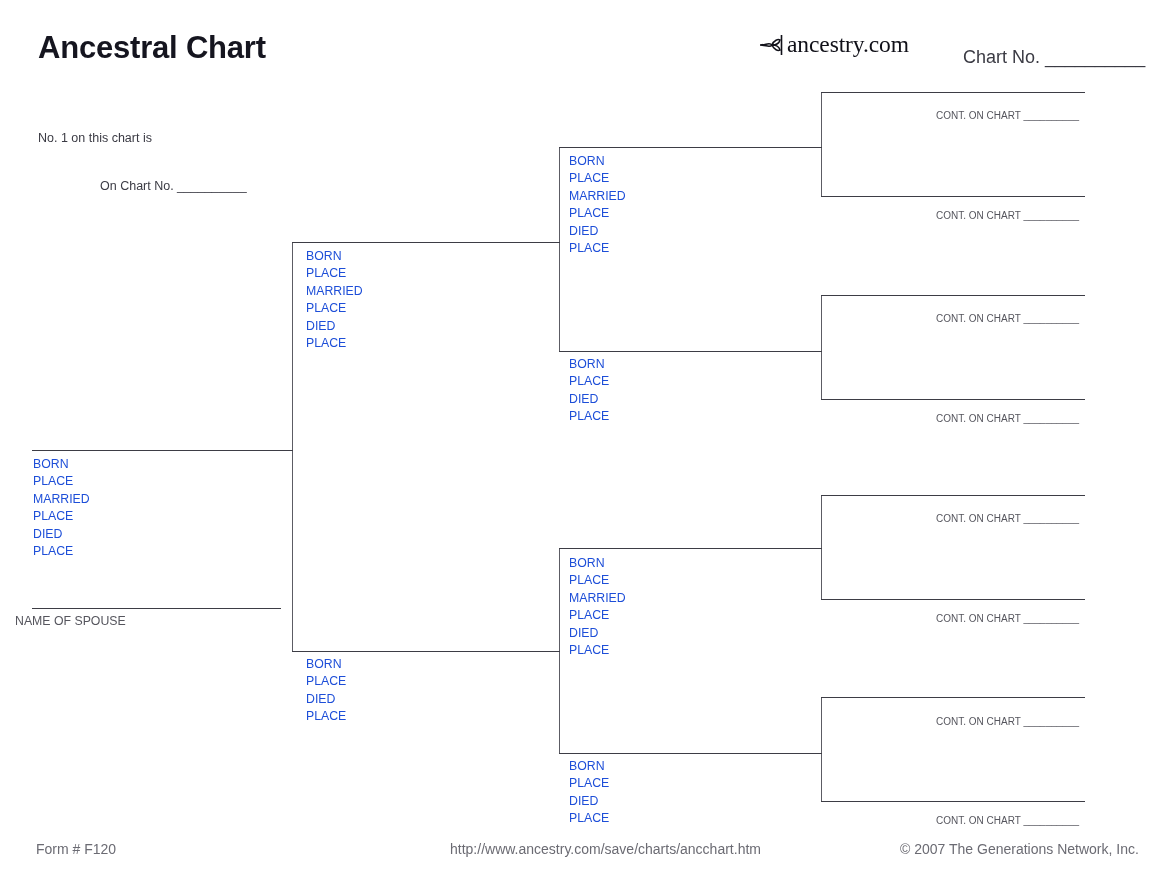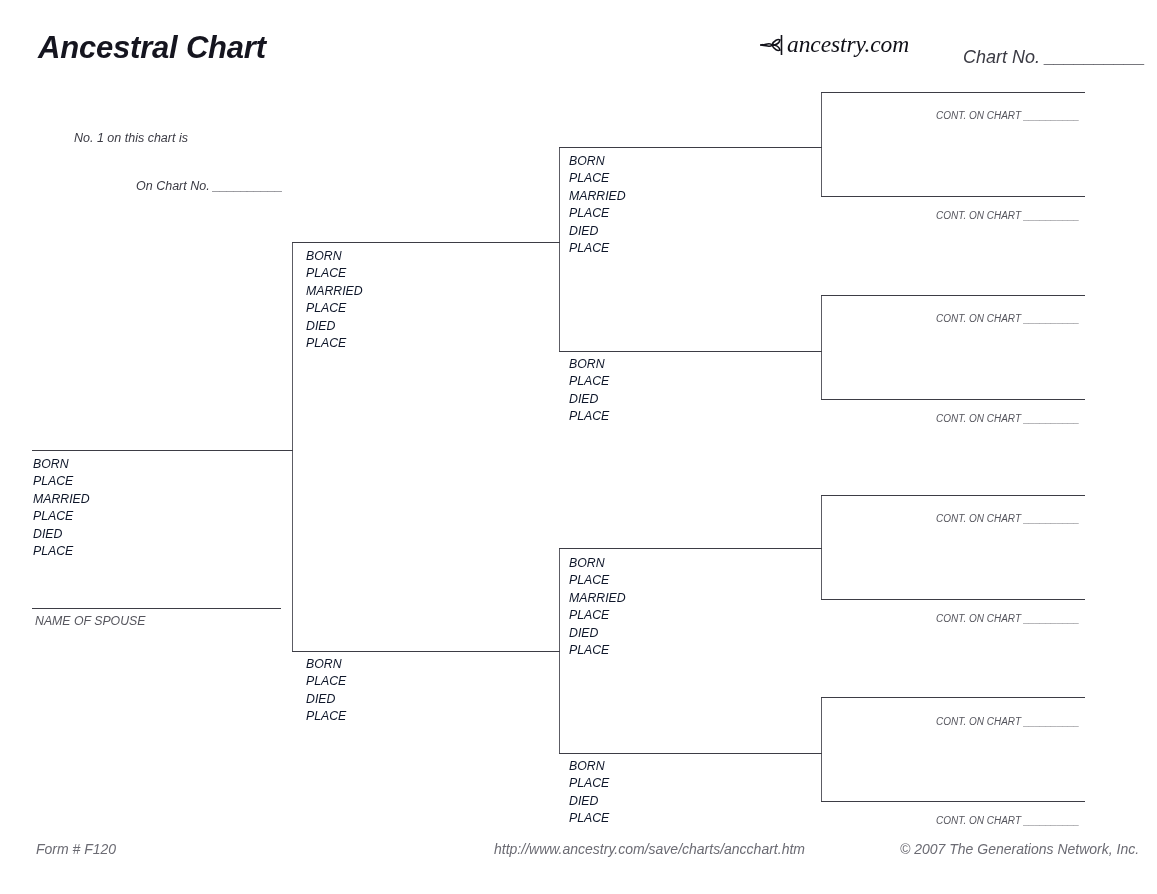--- a/index.html
+++ b/index.html
@@ -11,48 +11,46 @@
   body {
     font-family: "Liberation Sans", sans-serif;
     color: #4a4a52;
   }
   #page {
     position: relative;
     width: 1157px;
     height: 894px;
     background: #ffffff;
     overflow: hidden;
-    font-style: italic;
   }
 
   
   .title {
     position: absolute;
     left: 38px;
     top: 30px;
     font-size: 31px;
     font-weight: bold;
     letter-spacing: -0.2px;
     color: #15151f;
     white-space: nowrap;
   }
   .fld {
     position: absolute;
     font-size: 12.3px;
     line-height: 17.4px;
-    color: #0f172a;
+    color: #1d4ed8;
     white-space: nowrap;
   }
   .note {
     position: absolute;
     font-size: 12.5px;
     line-height: 22px;
     color: #3b3b44;
     white-space: nowrap;
-    margin-left: 36px;
   }
   .chartno {
     position: absolute;
     font-size: 18px;
     color: #3b3b44;
     white-space: nowrap;
   }
   .contlbl {
     position: absolute;
     font-size: 10px;
@@ -66,21 +64,21 @@
     white-space: nowrap;
   }
   .foot {
     position: absolute;
     top: 841px;
     font-size: 14px;
     color: #6b6b73;
     white-space: nowrap;
   }
   .foot.l { left: 36px; }
-  .foot.c { left: 494px; }
+  .foot.c { left: 450px; }
   .foot.r { left: 900px; text-align: right; }
 
   
   .hline {
     position: absolute;
     height: 0;
     border-top: 1.3px solid #3d3d45;
   }
   .vline {
     position: absolute;
@@ -141,21 +139,21 @@
   <div class="hline" style="left:32px; top:450px; width:259px;"></div>
   <div class="fld" style="left:33px; top:456px;">
     <div>BORN</div>
     <div>PLACE</div>
     <div>MARRIED</div>
     <div>PLACE</div>
     <div>DIED</div>
     <div>PLACE</div>
   </div>
   <div class="hline" style="left:32px; top:608px; width:249px;"></div>
-  <div class="spouse" style="left:35px; top:614px;text-align:right;">NAME OF SPOUSE</div>
+  <div class="spouse" style="left:15px; top:614px;text-align:right;">NAME OF SPOUSE</div>
 
   <div class="vline" style="left:292px; top:242px; height:410px;"></div>
   <div class="hline" style="left:281px; top:450px; width:12px;"></div>
 
   <div class="hline" style="left:292px; top:242px; width:266px;"></div>
   <div class="fld" style="left:306px; top:248px;">
     <div>BORN</div>
     <div>PLACE</div>
     <div>MARRIED</div>
     <div>PLACE</div>

